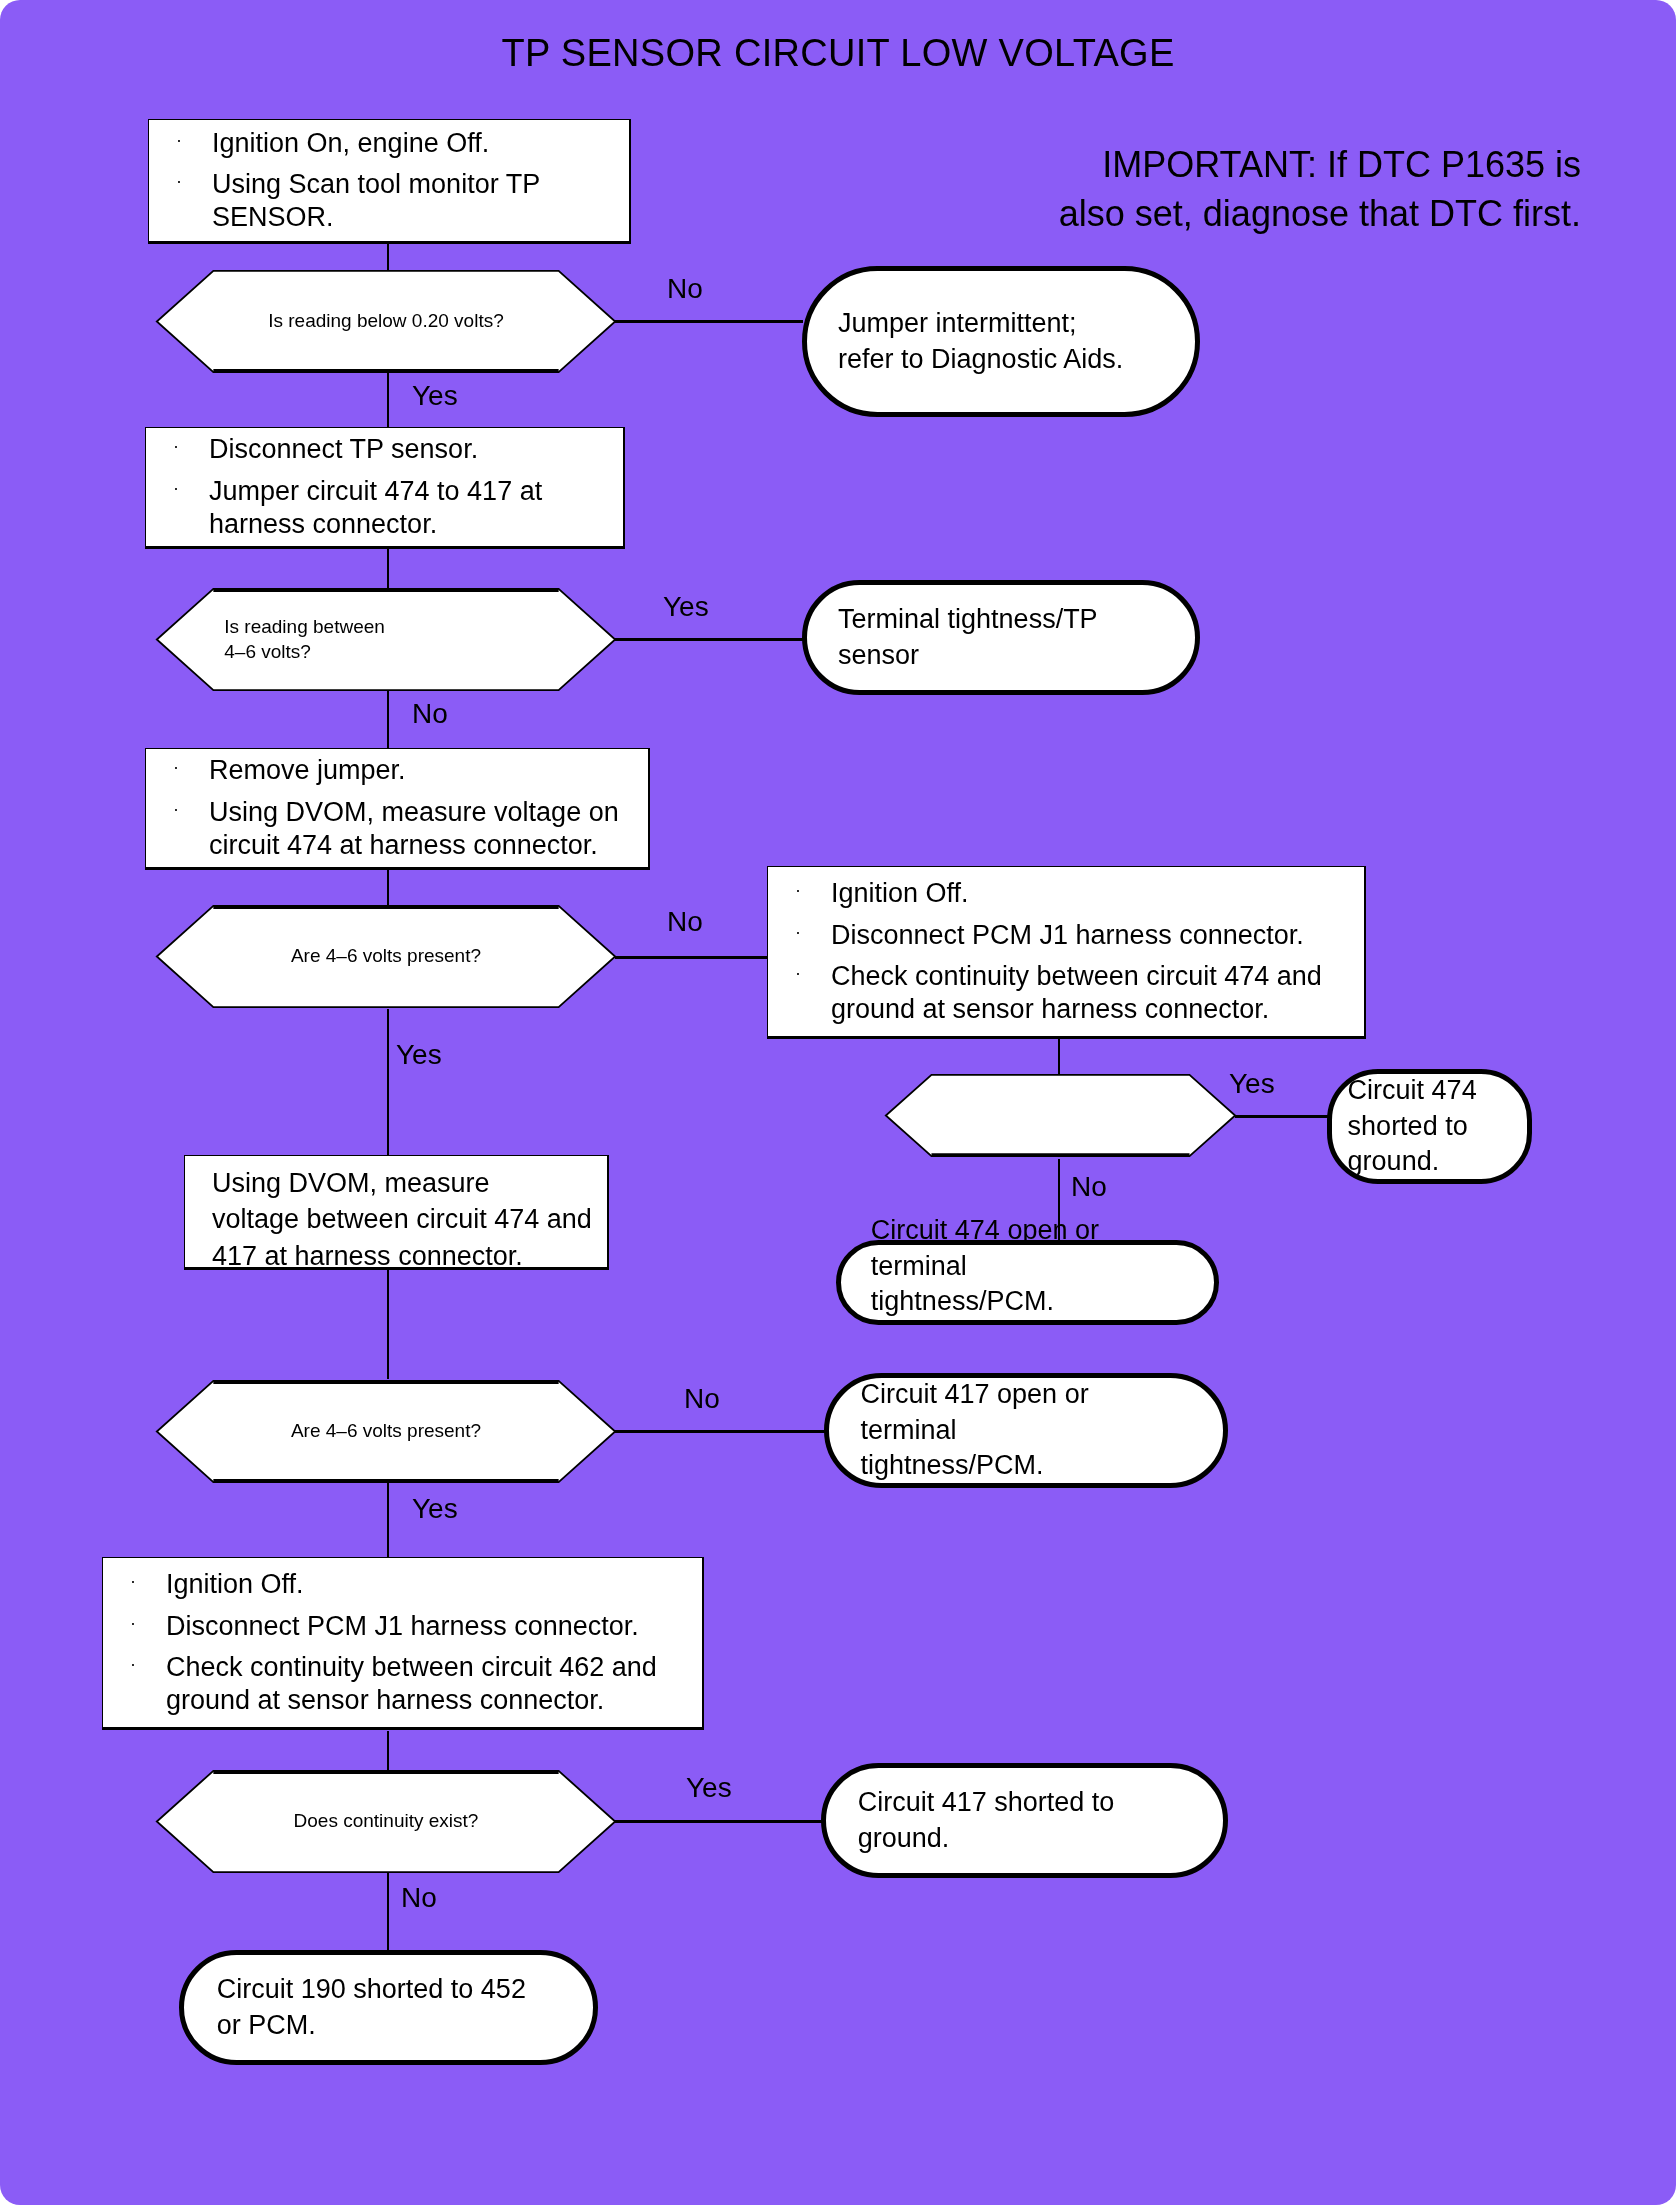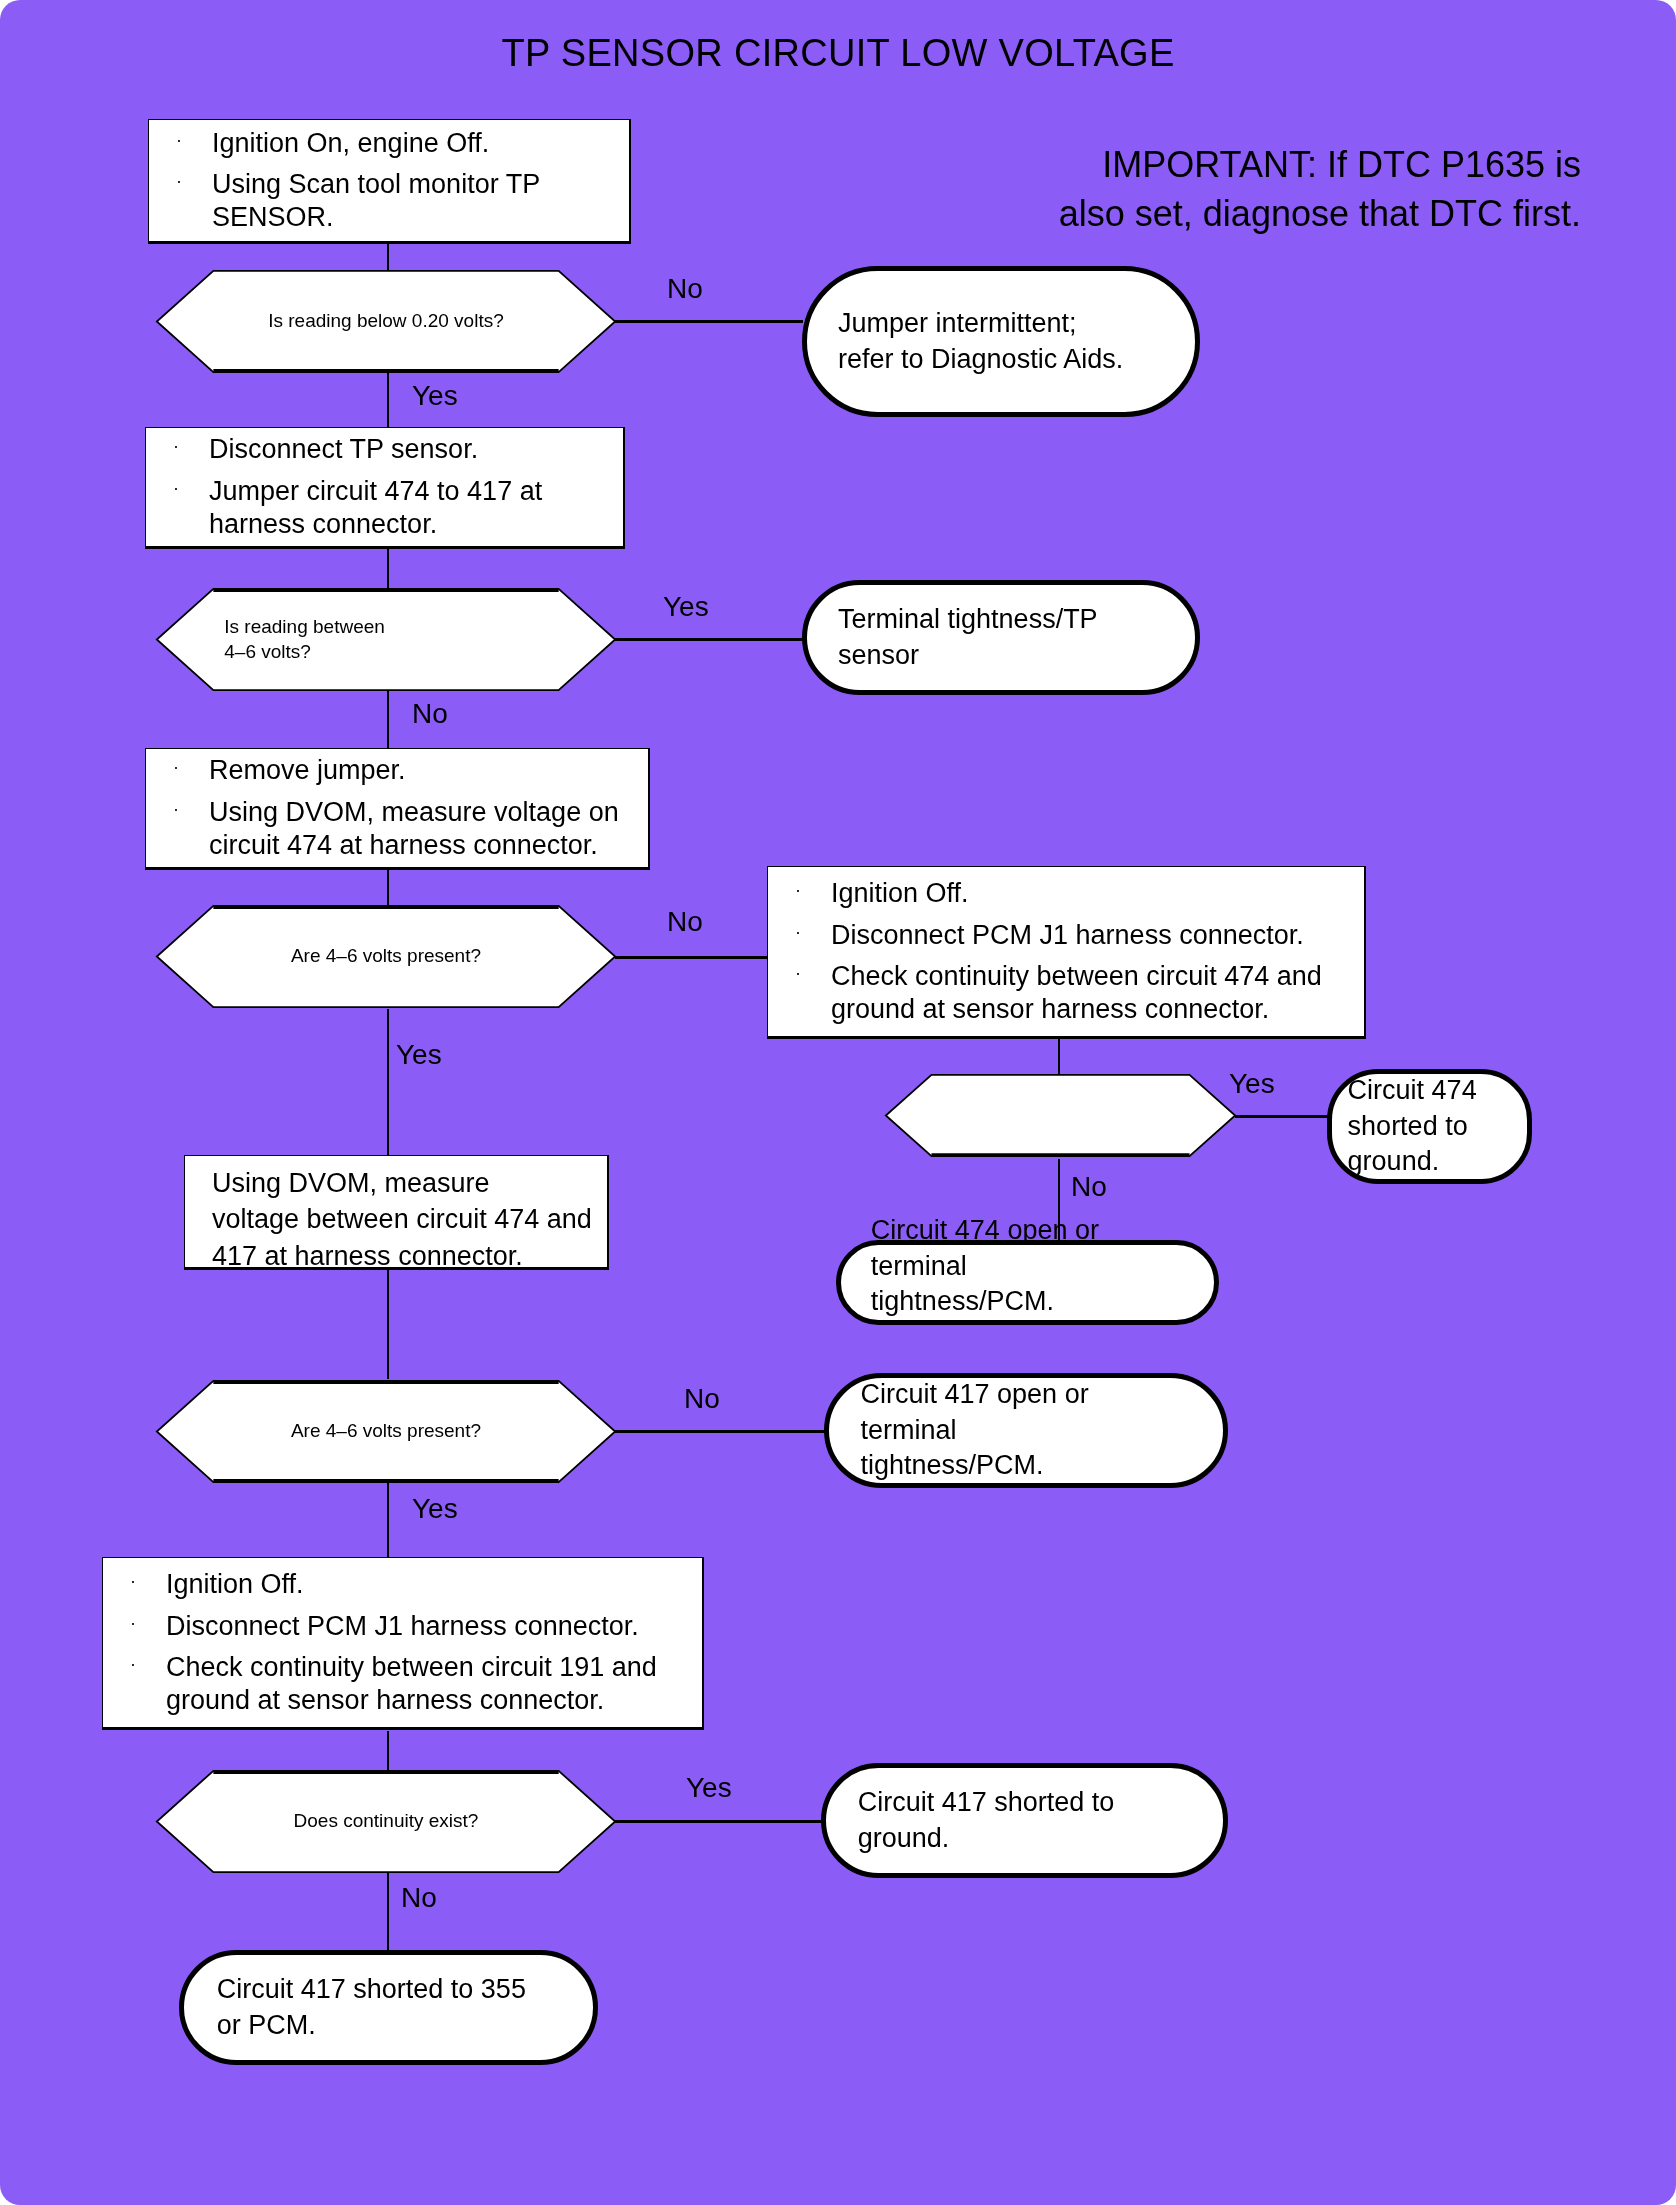--- a/index.html
+++ b/index.html
@@ -349,21 +349,21 @@
       <div class="bullet-row">
         <span class="dot">·</span>
         <span class="txt">Ignition Off.</span>
       </div>
       <div class="bullet-row">
         <span class="dot">·</span>
         <span class="txt">Disconnect PCM J1 harness connector.</span>
       </div>
       <div class="bullet-row">
         <span class="dot">·</span>
-        <span class="txt">Check continuity between circuit 191 and ground at sensor harness connector.</span>
+        <span class="txt">Check continuity between circuit 462 and ground at sensor harness connector.</span>
       </div>
     </div>
   </div>
 
   <div class="vline" style="left:387px; top:1731px; height:40px;"></div>
 
   <div class="decision center" style="left:155px; top:1769px; width:462px; height:105px;">
     <svg viewBox="0 0 760 172" preserveAspectRatio="none">
       <polygon points="96,3 664,3 757,86 664,169 96,169 3,86" fill="#ffffff" stroke="#000000" stroke-width="3"></polygon>
       <line x1="96" y1="5" x2="664" y2="5" stroke="#000000" stroke-width="6"></line>
@@ -380,19 +380,19 @@
     <div class="inner">
       <div>Circuit 417 shorted to ground.</div>
     </div>
   </div>
 
   <div class="vline" style="left:387px; top:1873px; height:79px;"></div>
   <div class="edge-label" style="left:401px; top:1884px;">No</div>
 
   <div class="term" style="left:179px; top:1950px; width:419px; height:115px; border-radius:58px;">
     <div class="inner">
-      <div>Circuit 417 shorted to 355</div>
+      <div>Circuit 190 shorted to 452</div>
       <div>or PCM.</div>
     </div>
   </div>
 
 </div>
 
 
 </body></html>

